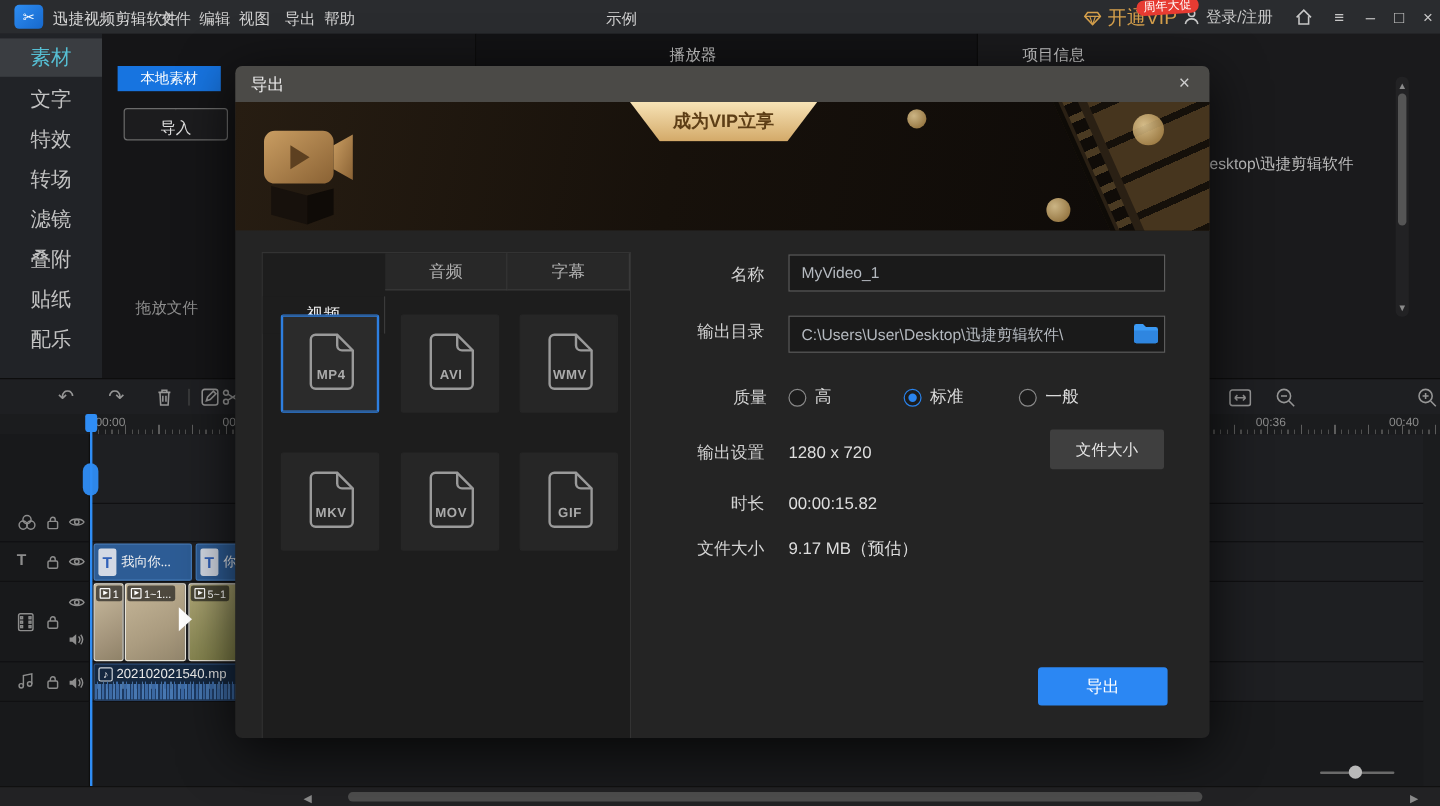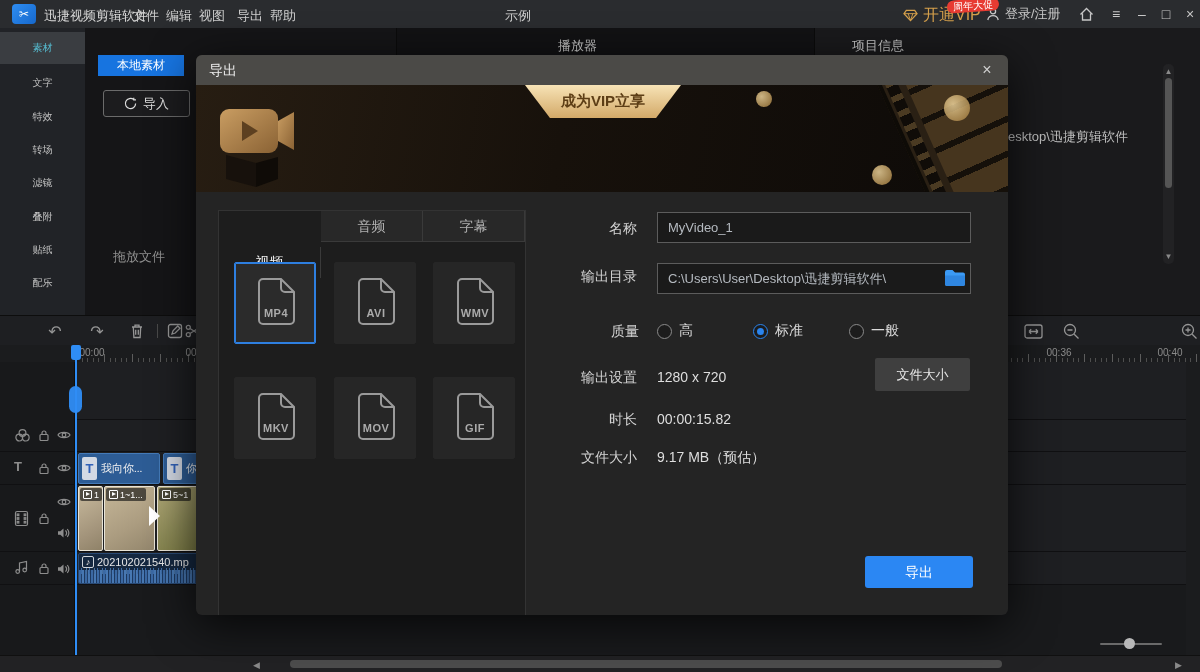--- a/index.html
+++ b/index.html
@@ -15,27 +15,27 @@
   .menu-item { position:absolute; top:7px; color:#cfcfcf; font-size:13px; cursor:default; }
   #center-title { position:absolute; left:505px; top:7px; color:#d0d0d0; font-size:13px; }
   #vip-area { position:absolute; left:903px; top:5px; display:flex; align-items:center; gap:5px; }
   #vip-label { color:#d5a04c; font-size:16px; }
   #vip-badge { position:absolute; left:947px; top:-1px; background:#e73b32; color:#fff; font-size:10px; line-height:13px; padding:0 6px; border-radius:7px; transform:rotate(-4deg); white-space:nowrap; z-index:7; }
   #login-area { position:absolute; left:986px; top:5px; display:flex; align-items:center; gap:5px; color:#c9c9c9; }
   .winctl { position:absolute; top:0; width:24px; height:28px; color:#c7c7c7; font-size:14px; display:flex; align-items:center; justify-content:center; }
 
   
   #sidebar { position:absolute; left:0; top:28px; width:85px; height:287px; background:#212327; }
-  .side-item { position:absolute; left:0; width:85px; height:32px; line-height:32px; text-align:center; color:#c2c2c2; font-size:10px; }
+  .side-item { position:absolute; left:0; width:85px; height:32px; line-height:32px; text-align:center; color:#c2c2c2; font-size:17px; }
   .side-item.active { background:#3a3d41; color:#56bfd4; }
 
   
   #media-panel { position:absolute; left:85px; top:28px; width:312px; height:287px; background:#151517; border-right:1px solid #0b0b0b; }
   #media-tab { position:absolute; left:13px; top:27px; width:86px; height:21px; background:#1774e0; color:#fff; font-size:12px; text-align:center; line-height:21px; }
-  #import-btn { position:absolute; left:18px; top:62px; width:87px; height:27px; border:1px solid #6b6b6b; border-radius:3px; color:#dedede; display:flex; align-items:center; justify-content:center; gap:6px; font-size:13px; background:#1c1c1e; }
+  #import-btn { position:absolute; left:18px; top:62px; width:87px; height:27px; border:1px solid #6b6b6b; border-radius:3px; color:#dedede; display:flex; align-items:center; justify-content:center; gap:6px; font-size:13px; background:#1c1c1e;flex-direction:column; }
   #drop-hint { position:absolute; left:28px; top:220px; color:#8f8f8f; font-size:13px; white-space:nowrap; }
   #player-panel { position:absolute; left:397px; top:28px; width:418px; height:287px; background:#121214; border-right:1px solid #0b0b0b; }
   #player-title { position:absolute; left:161px; top:9px; color:#c8c8c8; font-size:13px; }
   #project-panel { position:absolute; left:815px; top:28px; width:385px; height:287px; background:#1a1a1c; }
   #project-title { position:absolute; left:37px; top:9px; color:#c8c8c8; font-size:13px; }
   #project-path { position:absolute; left:193px; top:100px; color:#bdbdbd; font-size:13px; white-space:nowrap; }
   .vscroll { position:absolute; width:11px; background:#222224; border-radius:5px; }
   .vscroll .thumb { position:absolute; left:2px; width:7px; background:#555; border-radius:4px; }
   .scroll-arrow { color:#8a8a8a; font-size:8px; position:absolute; left:1px; width:9px; text-align:center; }
 

